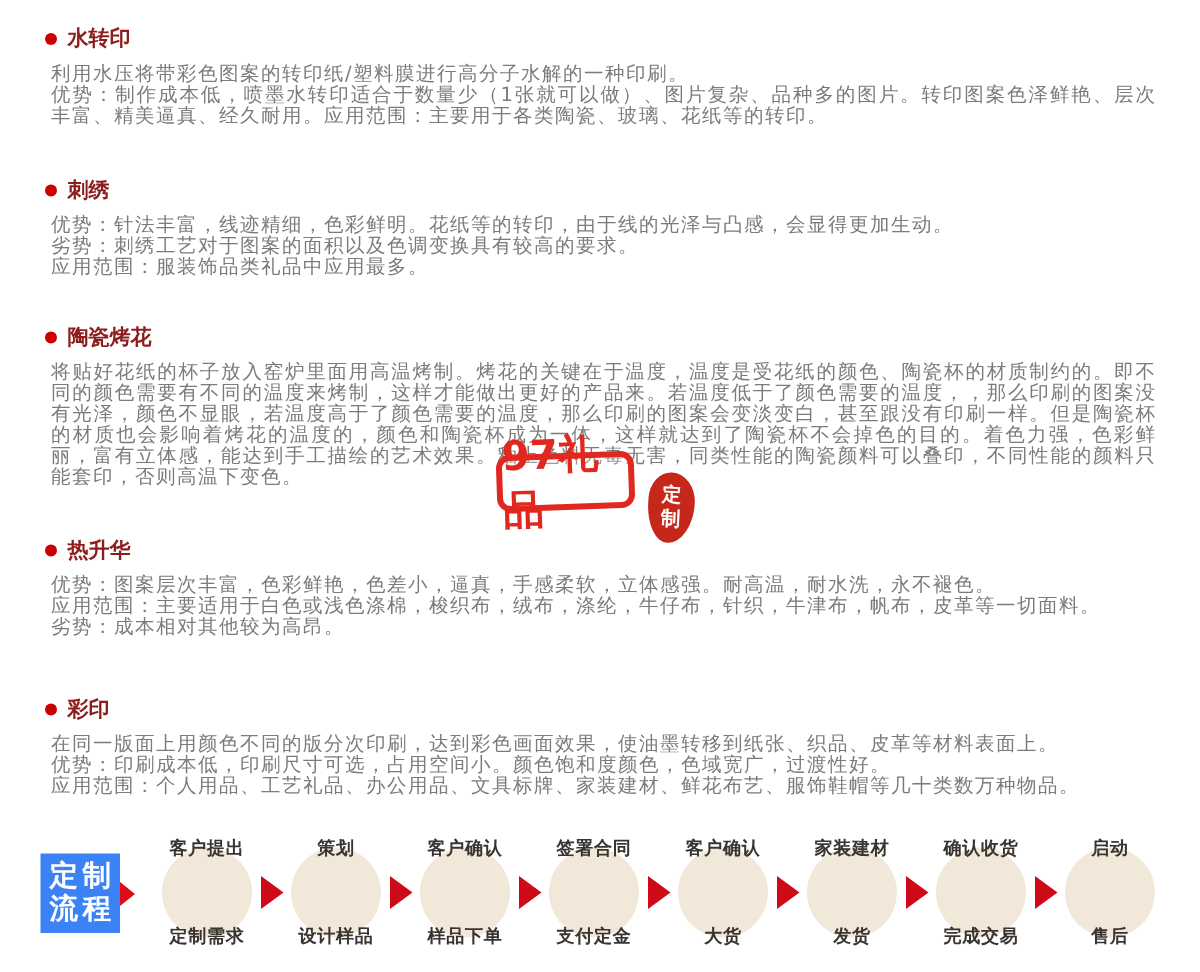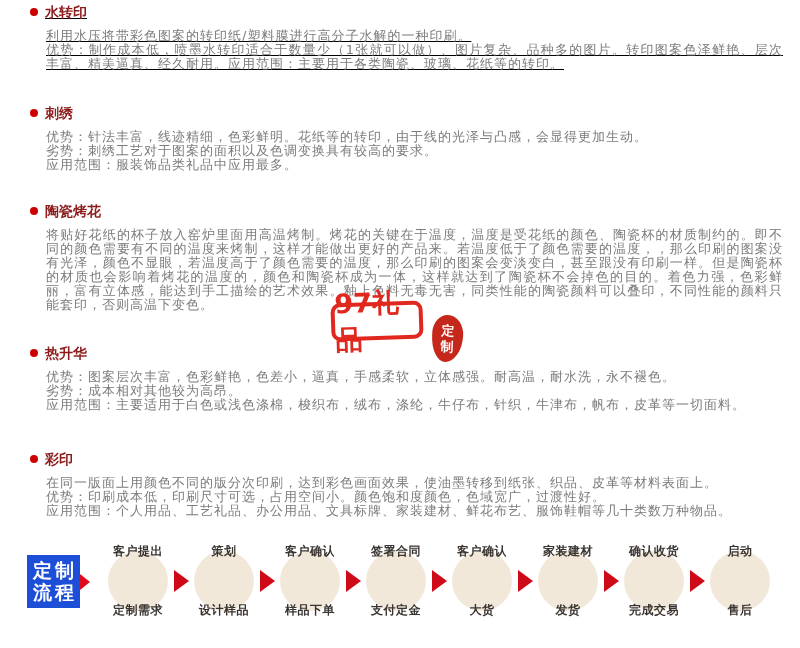--- a/index.html
+++ b/index.html
@@ -11,26 +11,26 @@
   }
   
   .sec { margin-left:30px; margin-right:28px; }
   .sec-head { display:flex; align-items:center; gap:7px; }
   .bullet {
     width:8px; height:8px; border-radius:50%; background:#cc0000; flex:0 0 auto;
   }
   .sec-title {
     font-size:14px; font-weight:bold; color:#8d1d1d; line-height:16px;
   }
-  .sec-body { margin:9px 0 0 16px; width:737px; }
+  .sec-body { margin:9px 0 0 4px; width:737px; }
   .sec-body p {
     font-size:13px; line-height:14px; letter-spacing:1px;
     color:#7b7b7b; text-align:justify;
   }
-  .s1 { padding-top:4px;text-decoration:underline; }
+  .s1 { padding-top:18px; }
   .s2 { margin-top:34px; }
   .s3 { margin-top:31px; }
   .s4 { margin-top:33px; }
   .s5 { margin-top:39px; }
   
   .wm-box {
     position:absolute; left:331px; top:302px; width:92px; height:38px;
     border:4px solid #e0281e; border-radius:9px;
     color:#e0281e; font-size:27px; font-weight:bold; letter-spacing:0;
     display:flex; align-items:center; justify-content:center;
@@ -43,21 +43,21 @@
     display:flex; flex-direction:column; align-items:center; justify-content:center;
     font-size:13px; font-weight:bold; line-height:16px;
     transform:rotate(3deg);
   }
   
   .flow {
     margin-top:32px; margin-left:27px; height:62px;
     display:flex; align-items:center;
   }
   .flow-label {
-    position:relative; width:53px; height:53px; background:#1d4ed8;
+    position:relative; width:53px; height:53px; background:#3b82f6;
     color:#ffffff; font-size:19px; font-weight:bold; line-height:22px;
     letter-spacing:3px; text-align:center;
     display:flex; flex-direction:column; align-items:center; justify-content:center;
     margin-right:28px; flex:0 0 auto; padding-left:3px;
   }
   .flow-label::after {
     content:""; position:absolute; right:-10px; top:19px;
     width:0; height:0;
     border-top:8px solid transparent; border-bottom:8px solid transparent;
     border-left:10px solid #df0a1b;
@@ -116,22 +116,22 @@
     </div>
   </section>
 
   <section class="sec s4">
     <div class="sec-head">
       <span class="bullet"></span>
       <h2 class="sec-title">热升华</h2>
     </div>
     <div class="sec-body">
       <p>优势：图案层次丰富，色彩鲜艳，色差小，逼真，手感柔软，立体感强。耐高温，耐水洗，永不褪色。</p>
+      <p>应用范围：主要适用于白色或浅色涤棉，梭织布，绒布，涤纶，牛仔布，针织，牛津布，帆布，皮革等一切面料。</p>
       <p>劣势：成本相对其他较为高昂。</p>
-      <p>应用范围：主要适用于白色或浅色涤棉，梭织布，绒布，涤纶，牛仔布，针织，牛津布，帆布，皮革等一切面料。</p>
     </div>
   </section>
 
   <section class="sec s5">
     <div class="sec-head">
       <span class="bullet"></span>
       <h2 class="sec-title">彩印</h2>
     </div>
     <div class="sec-body">
       <p>在同一版面上用颜色不同的版分次印刷，达到彩色画面效果，使油墨转移到纸张、织品、皮革等材料表面上。</p>

